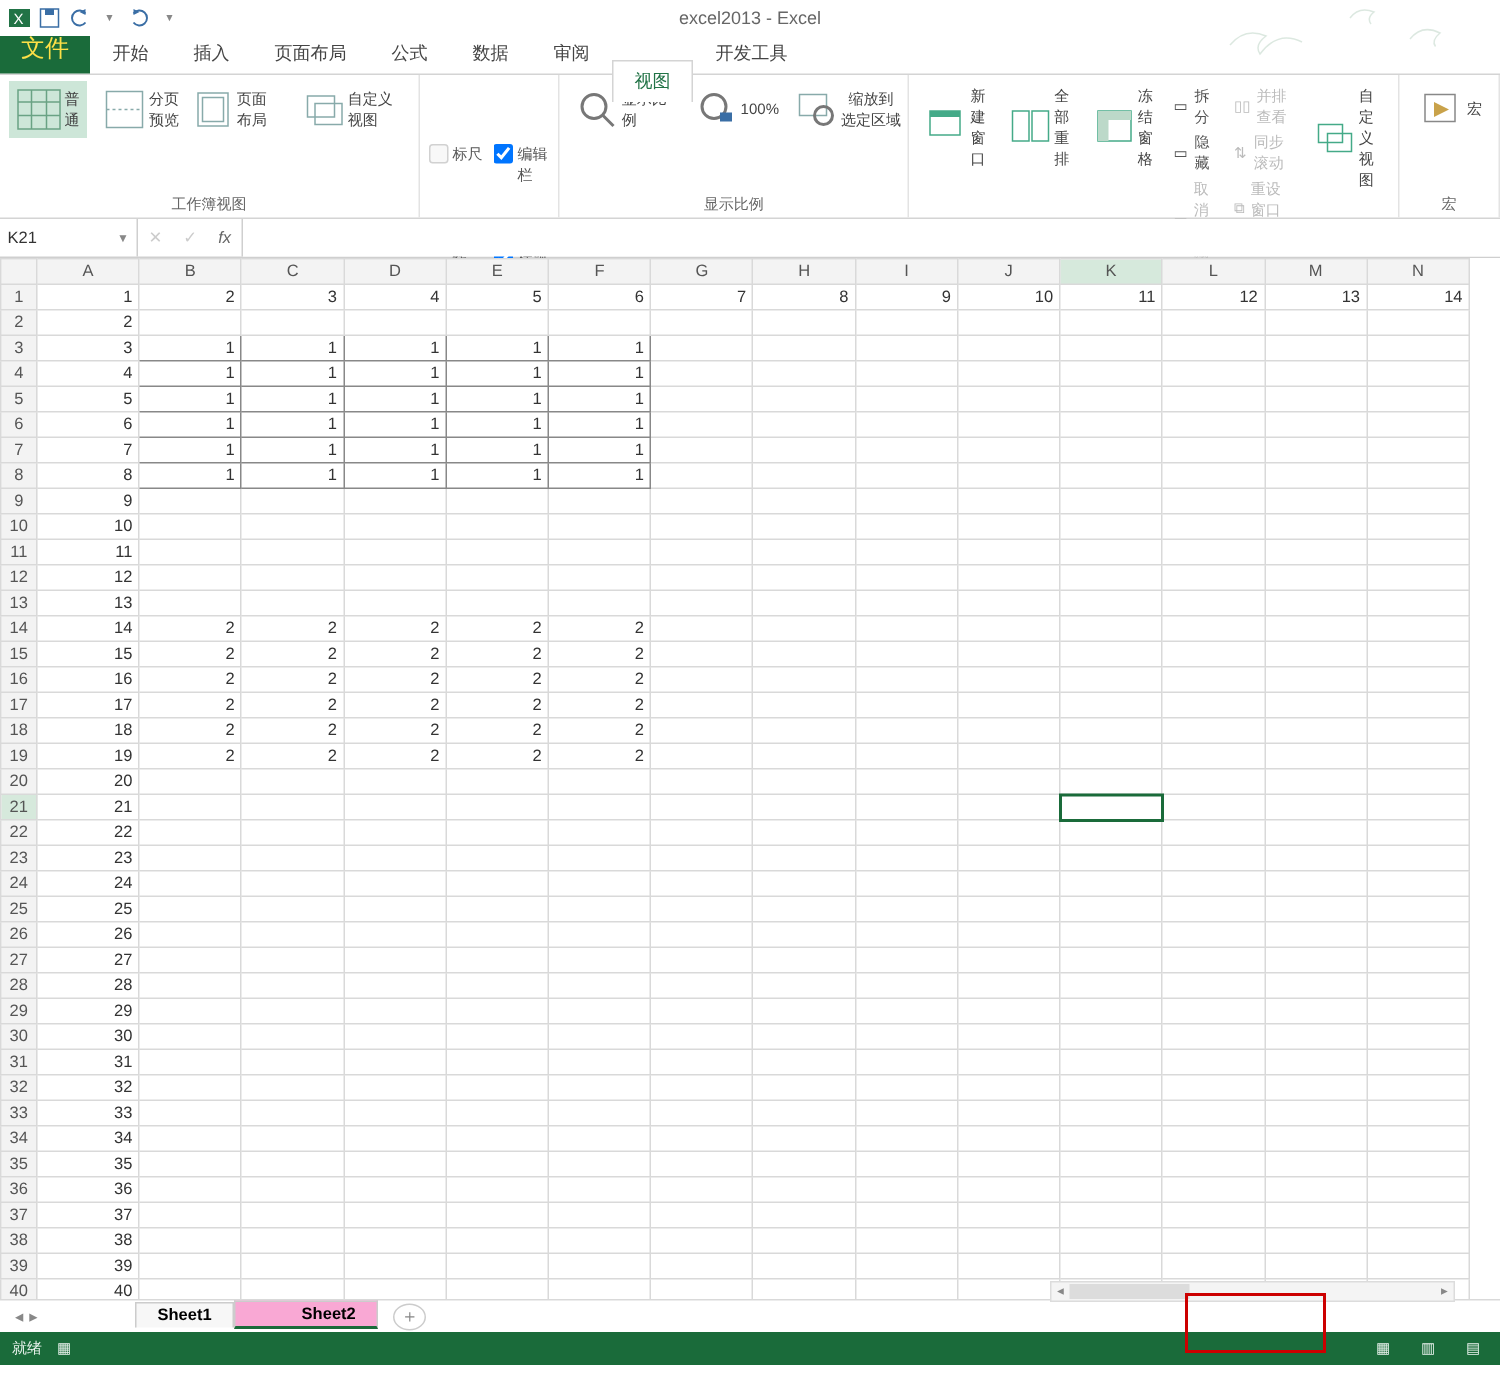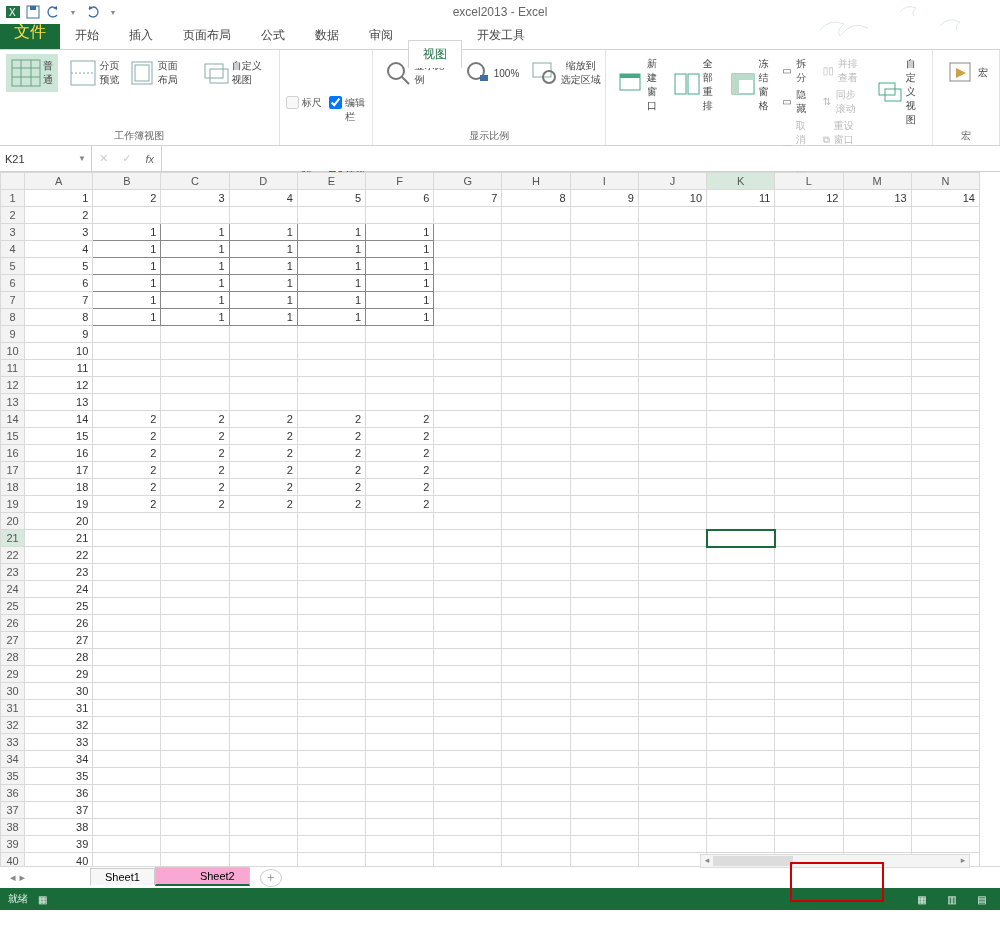--- a/index.html
+++ b/index.html
@@ -51,21 +51,21 @@
 .boxed { border:1px solid #888 !important; }
 .redbox { position:absolute; left:790px; top:862px; width:94px; height:40px; border:2px solid #c00; pointer-events:none; z-index:10;}
 .sheet .hscroll { position:absolute; left:700px; bottom:20px; width:270px; height:14px; background:#f4f4f4; border:1px solid #dcdcdc; z-index:4; }
 .sheet .hscroll .thumb { position:absolute; left:12px; top:1px; width:80px; height:10px; background:#dcdcdc; }
 .sheet .hscroll .ar { position:absolute; top:0; width:12px; height:12px; color:#888; font-size:9px; text-align:center;}
 .sheet .hscroll .ar.l{left:0;} .sheet .hscroll .ar.r{right:0;}
 
 
 .tabsrow { height:22px; background:#fff; display:flex; align-items:center; border-top:1px solid #d9d9d9; font-size:11px; }
 .tabsrow .nav { width:90px; display:flex; align-items:center; justify-content:flex-start; gap:4px; color:#888; padding-left:10px; }
-.tabsrow .stab { padding:2px 14px; border:1px solid #ccc; border-bottom:none; background:#f7f7f7; position:relative; top:-1px; }
+.tabsrow .stab { padding:2px 14px; border:1px solid #ccc; border-bottom:none; background:#f7f7f7; position:relative; top:-1px;font-weight:bold; }
 .tabsrow .stab.active { background:#f9a8d4; border-bottom:2px solid #1a6b3a;padding-left:44px; }
 .tabsrow .addtab { width:22px; height:18px; border:1px solid #ccc; border-radius:50%; margin-left:10px; display:flex; align-items:center; justify-content:center; color:#888; font-size:12px;}
 
 
 .status { height:22px; background:#1a6b3a; color:#e8f2ec; font-size:10px; display:flex; align-items:center; padding:0 8px; }
 .status .right { margin-left:auto; display:flex; align-items:center; gap:10px; }
 .status .viewbtn { width:20px; height:14px; display:flex; align-items:center; justify-content:center; }
 
 
 svg { display:block; }

